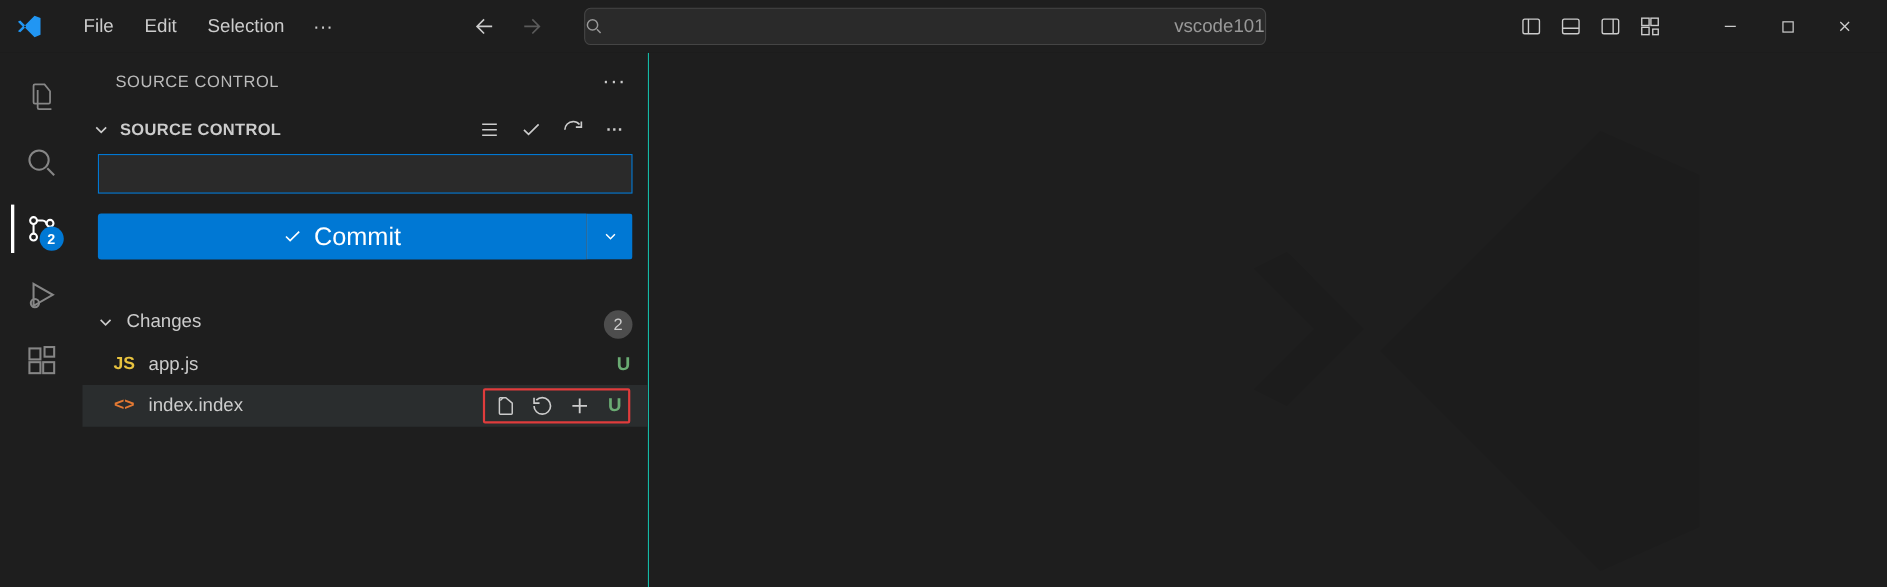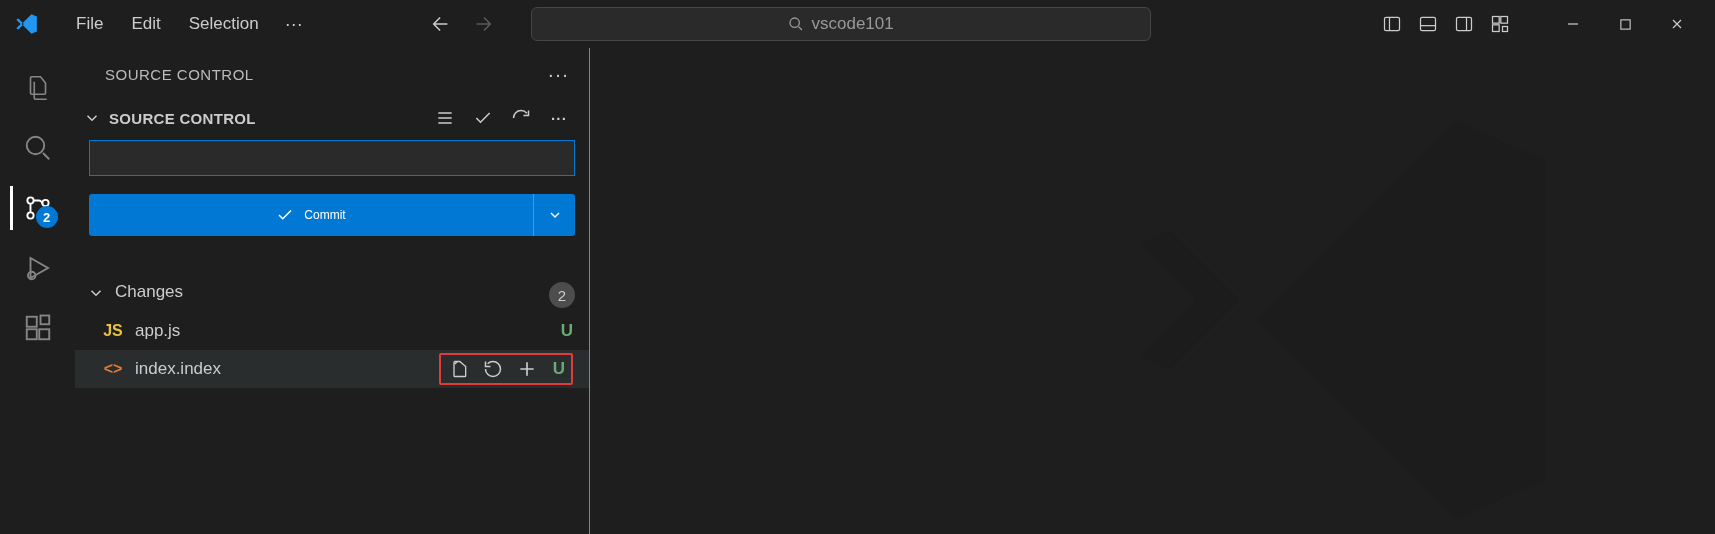--- a/index.html
+++ b/index.html
@@ -30,21 +30,21 @@
 .nav-btns { display:flex; gap: 10px; margin-left: 100px; }
 .nav-btn { width:32px; height:32px; display:flex; align-items:center; justify-content:center; cursor:pointer; }
 .nav-btn.disabled { opacity: 0.35; }
 .search-box {
   flex: 0 0 620px;
   margin-left: 20px;
   height: 34px;
   background: #2a2a2a;
   border: 1px solid #454545;
   border-radius: 6px;
-  display:flex; align-items:center; justify-content:center;
+  display:flex; align-items:center; justify-content:space-between;
   gap: 8px;
   font-size: 17px;
   color: #999;
 }
 .spacer { flex: 1; }
 .layout-btns { display:flex; gap: 6px; margin-right: 20px; }
 .layout-btn { width:30px; height:30px; display:flex; align-items:center; justify-content:center; cursor:pointer; }
 .win-btns { display:flex; }
 .win-btn { width:52px; height:42px; display:flex; align-items:center; justify-content:center; cursor:pointer; }
 
@@ -79,21 +79,21 @@
 .sb-act { width:24px; height:24px; display:flex; align-items:center; justify-content:center; cursor:pointer; color:#ccc;}
 .commit-input-wrap { padding: 4px 14px;}
 .commit-input {
   width:100%; height:36px; background:#2a2a2a;
   border:1px solid #0078d4; outline:none; color:#ccc;
   padding: 0 10px; font-size:15px;
 }
 .commit-btn-wrap { padding: 14px 14px 14px 14px; display:flex; }
 .commit-btn {
   flex:1; background:#0078d4; color:#fff; border:none;
-  height:42px; font-size:12px; cursor:pointer;
+  height:42px; font-size:23px; cursor:pointer;
   display:flex; align-items:center; justify-content:center; gap:10px;
   border-radius: 3px 0 0 3px;
 }
 .commit-drop {
   width:42px; background:#0078d4; border:none; border-left:1px solid rgba(255,255,255,0.25);
   color:#fff; cursor:pointer; display:flex; align-items:center; justify-content:center;
   border-radius: 0 3px 3px 0;
 }
 .changes-head { display:flex; padding: 4px 14px 4px 10px; font-size:17px; gap:8px;margin-top:28px;}
 .count-badge { margin-left:auto; background:#4d4d4d; color:#ccc; border-radius:50%; width:26px; height:26px; display:flex; align-items:center; justify-content:center; font-size:15px;}

